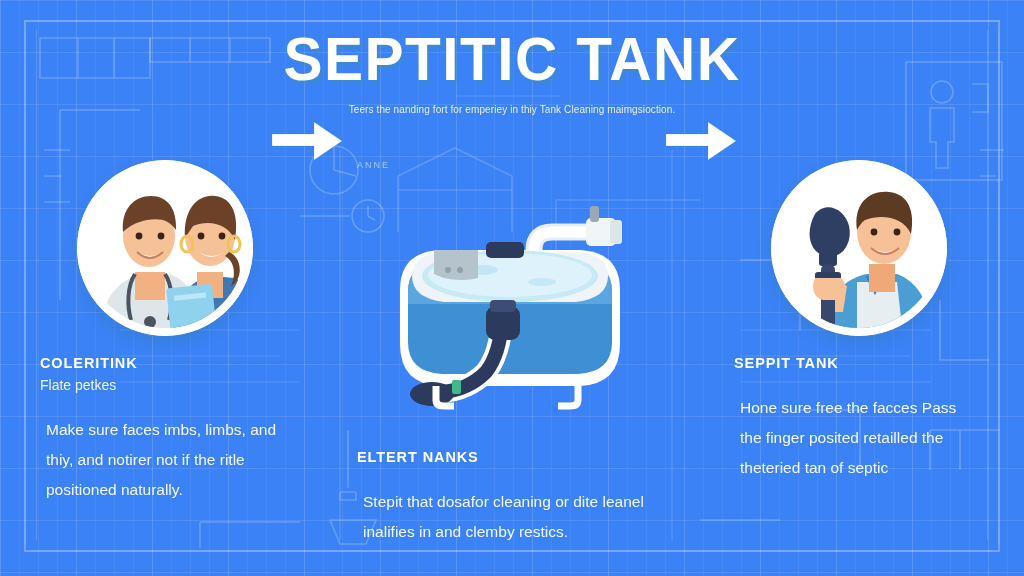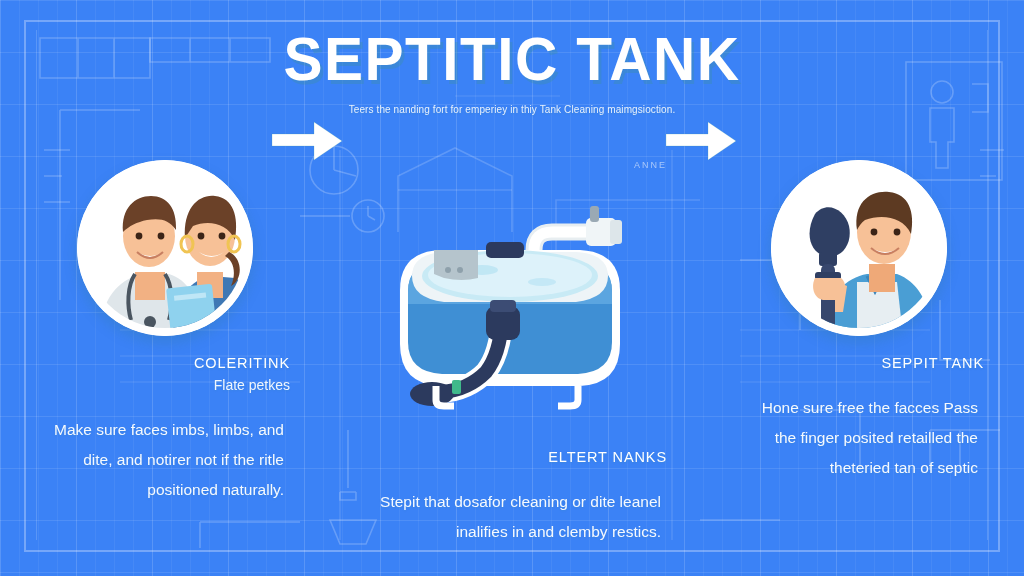--- a/index.html
+++ b/index.html
@@ -67,39 +67,39 @@
   }
 
   
   .columns {
     position:absolute;
     left:40px; right:40px; top:160px; bottom:26px;
     display:flex;
     align-items:flex-start;
     justify-content:space-between;
   }
-  .col { width:250px; text-align:right; position:relative; }
+  .col { width:250px; text-align:left; position:relative; }
   .col-mid { width:310px; }
 
   
   .photo-ring {
     width:176px; height:176px;
     margin:0 auto;
     border-radius:50%;
     background:#ffffff;
     box-shadow:0 6px 14px rgba(40,120,120,0.22);
     overflow:hidden;
     position:relative;
   }
   .photo-ring svg { display:block; width:100%; height:100%; }
 
   .col-head {
     margin-top:19px;
     font-size:14.5px;
-    font-weight:normal;
+    font-weight:bold;
     letter-spacing:0.9px;
     color:#ffffff;
     text-shadow:0 1px 2px rgba(60,150,150,0.25);
   }
   .col-sub {
     margin-top:6px;
     font-size:14px;
     color:rgba(255,255,255,0.92);
     text-shadow:0 1px 2px rgba(60,150,150,0.2);
   }
@@ -235,21 +235,21 @@
             <ellipse cx="110" cy="84" rx="6" ry="8" fill="none" stroke="#f0c453" stroke-width="3"></ellipse>
             <ellipse cx="157" cy="84" rx="6" ry="8" fill="none" stroke="#f0c453" stroke-width="3"></ellipse>
 
             <rect x="92" y="126" width="46" height="58" rx="3" fill="#8fd2ee" transform="rotate(-6 115 155)"></rect>
             <rect x="99" y="134" width="32" height="5" fill="#bfe6f6" transform="rotate(-6 115 155)"></rect>
           </g>
         </svg>
       </div>
       <div class="col-head">COLERITINK</div>
       <div class="col-sub">Flate petkes</div>
-      <div class="col-body">Make sure faces imbs, limbs, and dite, and notirer not if the ritle positioned naturally.</div>
+      <div class="col-body">Make sure faces imbs, limbs, and thiy, and notirer not if the ritle positioned naturally.</div>
     </div>
 
     <div class="col col-mid">
       <div class="mid-label">ANNE</div>
       <div class="tank-wrap">
         <svg viewBox="0 0 260 245">
 
           <g>
             <path d="M152 118 L152 78 Q152 60 170 60 L208 60" fill="none" stroke="#e8eef1" stroke-width="17" stroke-linecap="round"></path>
             <path d="M152 118 L152 78 Q152 60 170 60 L208 60" fill="none" stroke="#ffffff" stroke-width="11" stroke-linecap="round"></path>

